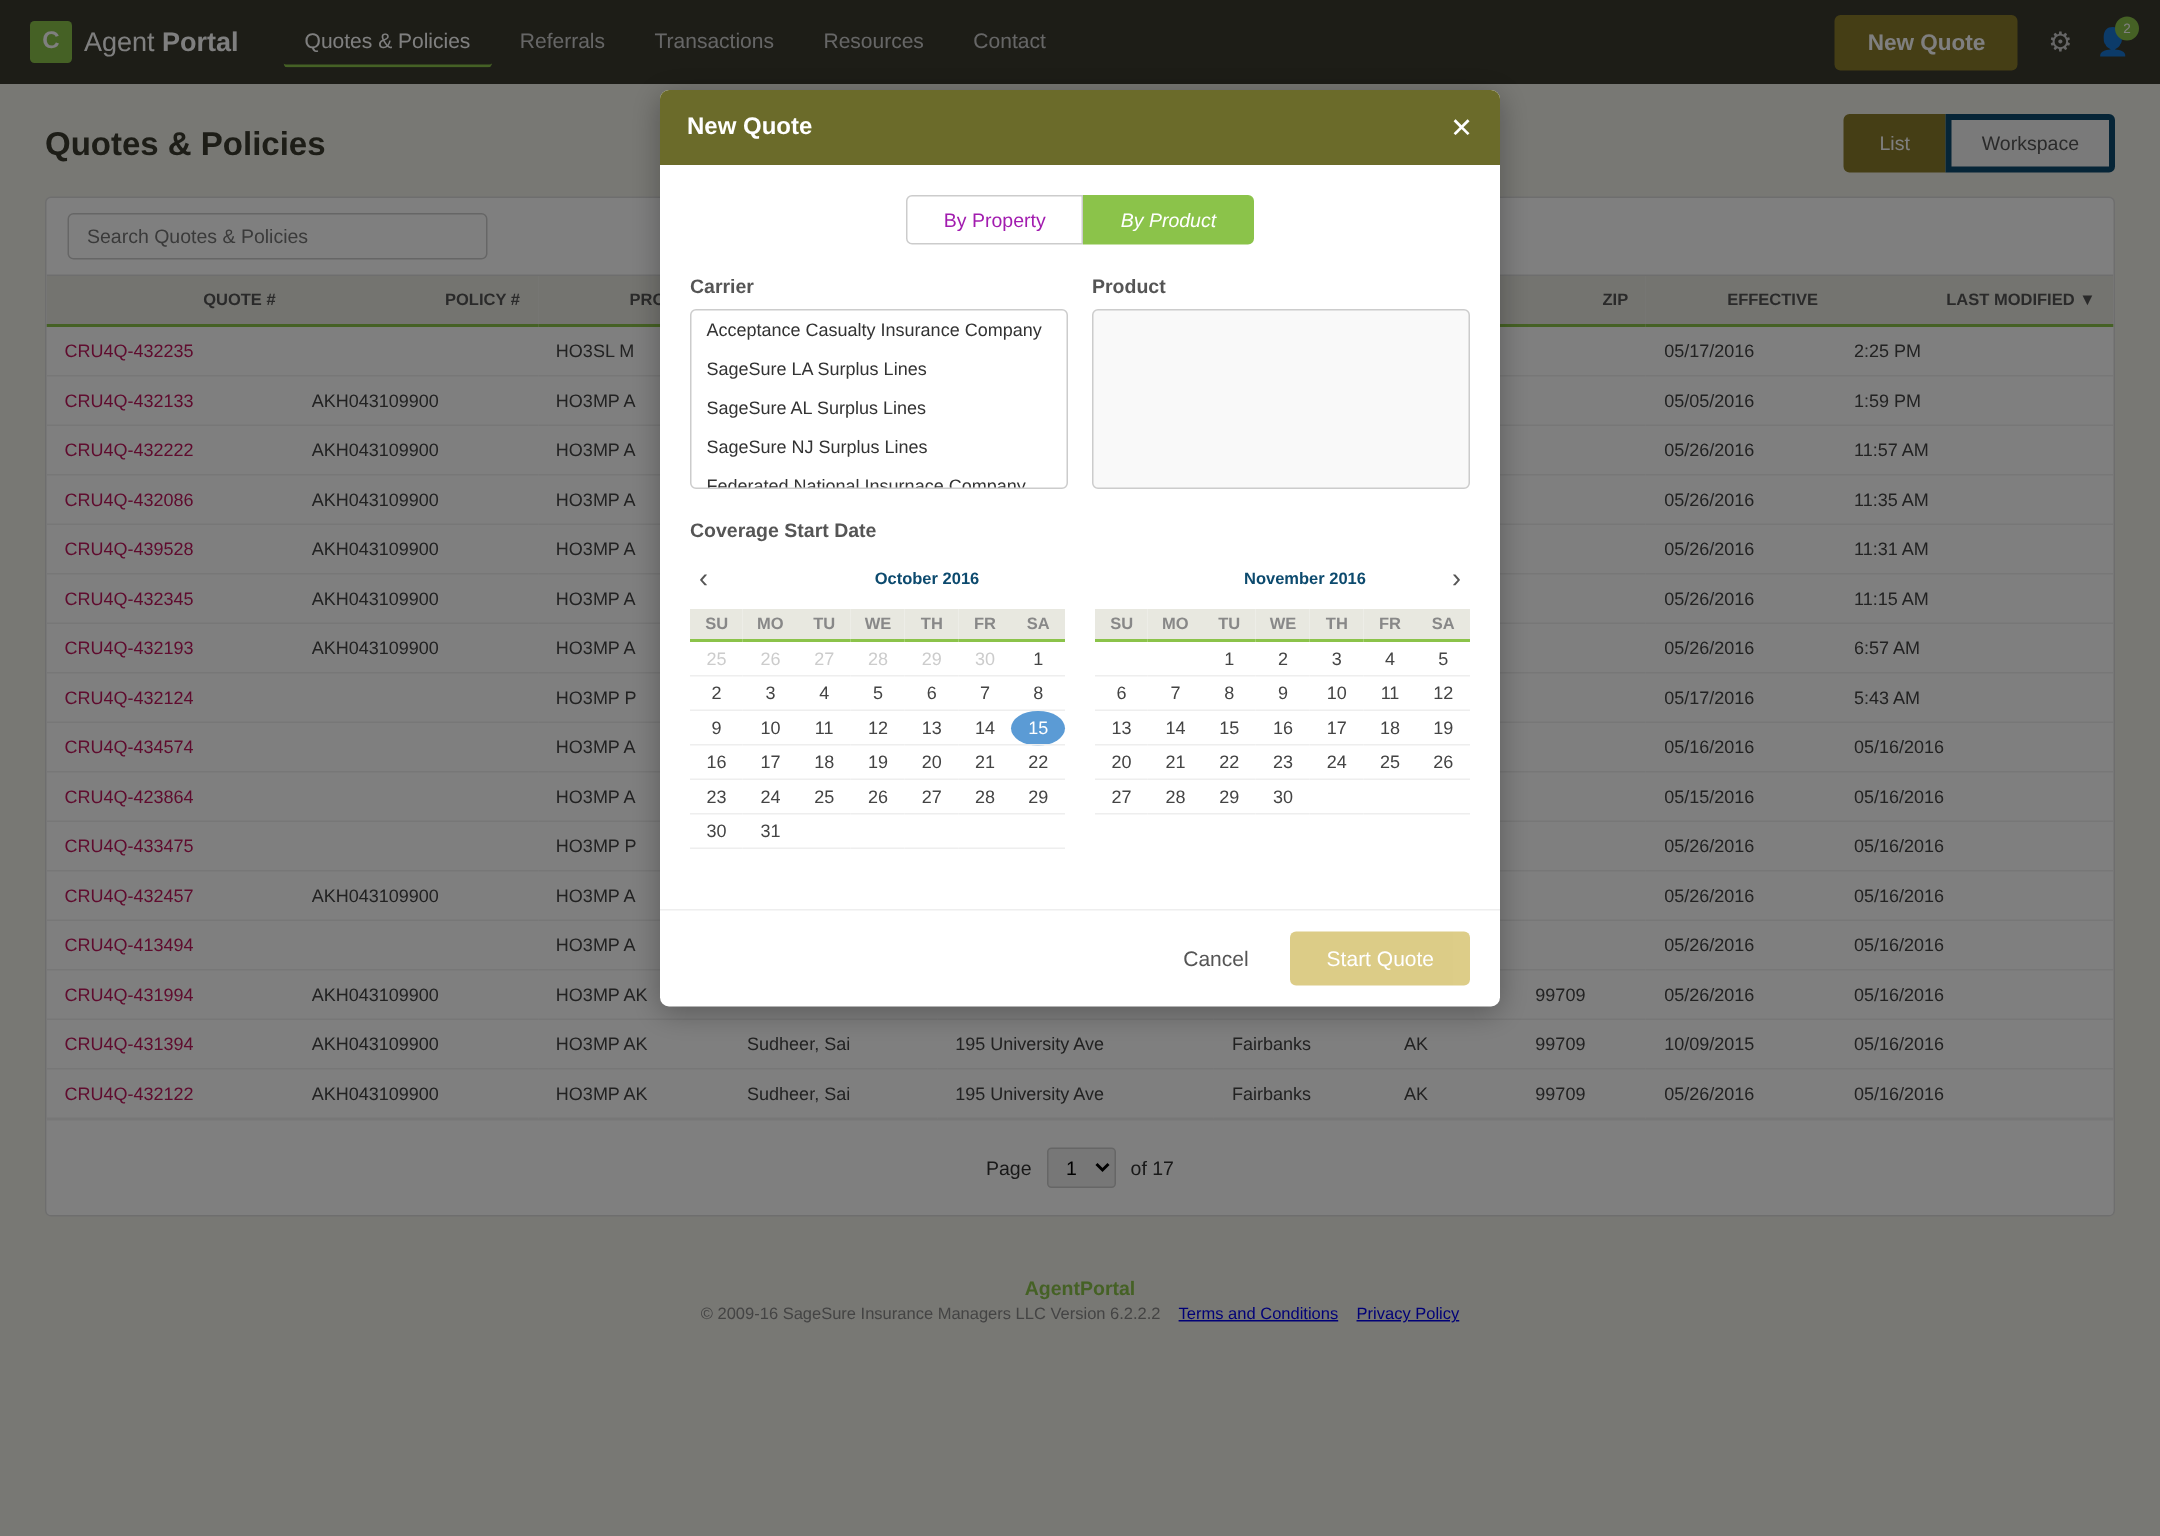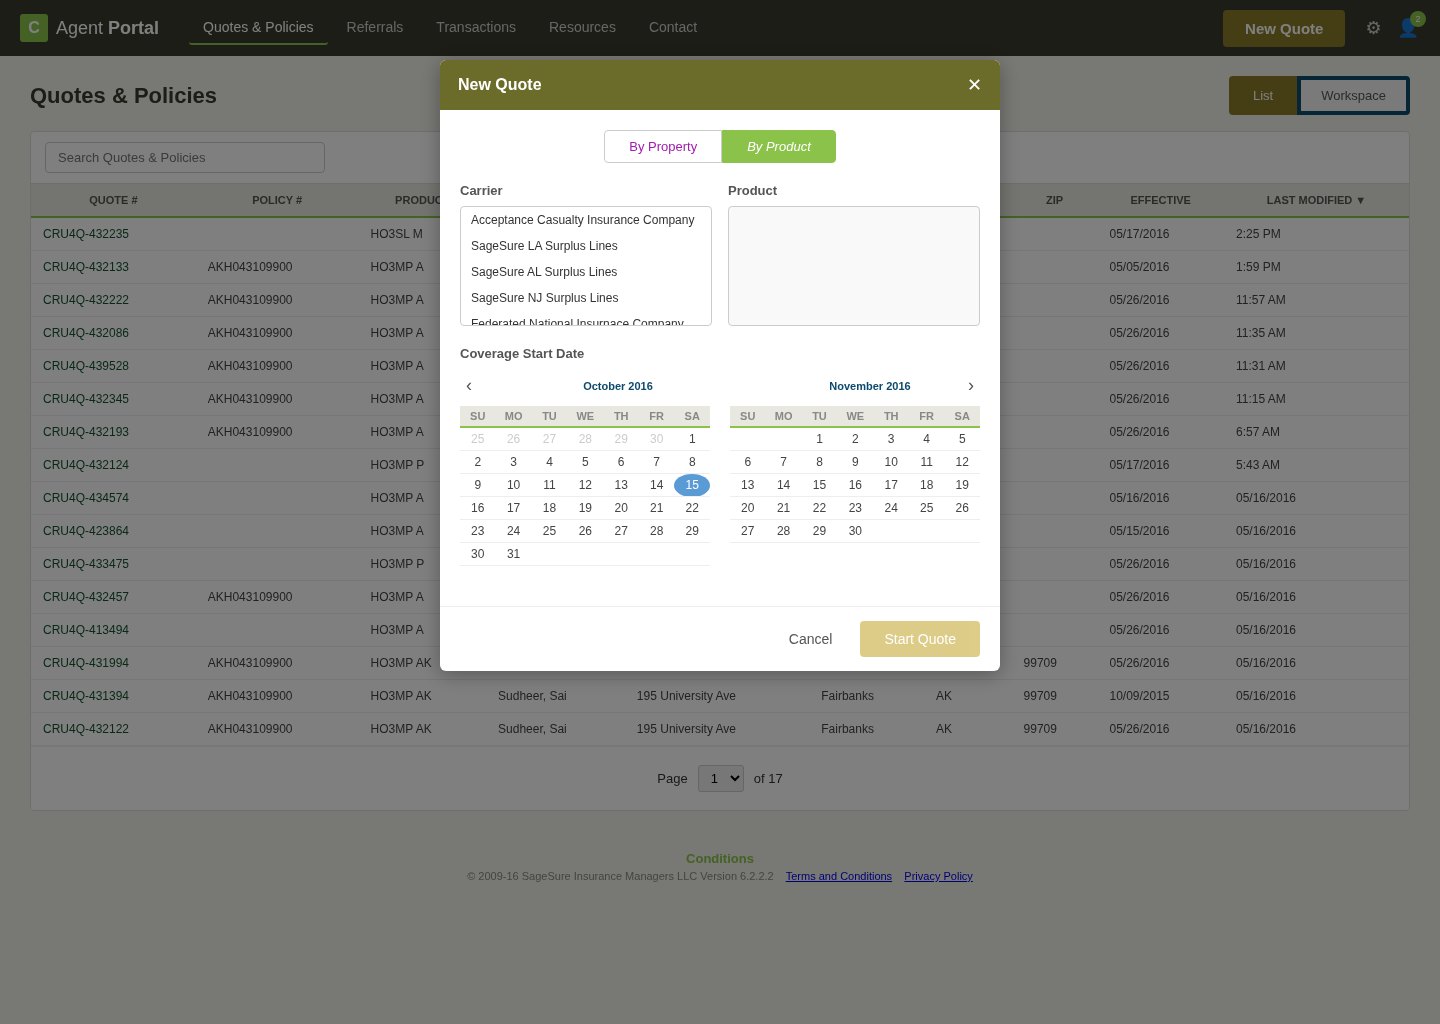--- a/index.html
+++ b/index.html
@@ -121,31 +121,31 @@
       border-radius: 4px;
       padding: 7px 12px;
       width: 280px;
       font-size: 13px;
       color: #aaa;
     }
     table { width: 100%; border-collapse: collapse; }
     thead tr { background: #e8e8e0; }
     thead th {
       padding: 10px 12px;
-      text-align: center;
+      text-align: right;
       font-size: 11px;
       font-weight: bold;
       color: #555;
       text-transform: uppercase;
       border-bottom: 2px solid #8bc34a;
     }
     thead th.sortable { cursor: pointer; }
     tbody tr { border-bottom: 1px solid #eee; }
     tbody td { padding: 9px 12px; font-size: 12px; color: #444; }
-    .quote-id { color: #14532d; cursor: pointer; }
+    .quote-id { color: #be185d; cursor: pointer; }
 
     
     .pagination {
       display: flex;
       justify-content: center;
       align-items: center;
       padding: 18px;
       gap: 10px;
       background: white;
       border-top: 1px solid #eee;
@@ -587,21 +587,21 @@
       <span>Page</span>
       <select class="page-select">
         <option>1</option>
       </select>
       <span>of 17</span>
     </div>
   </div>
 </div>
 
 <div class="footer">
-  <div class="footer-logo">Conditions</div>
+  <div class="footer-logo">AgentPortal</div>
   <div>
     <span>© 2009-16 SageSure Insurance Managers LLC   Version 6.2.2.2</span>
     &nbsp;&nbsp;
     <a href="#">Terms and Conditions</a>
     &nbsp;&nbsp;
     <a href="#">Privacy Policy</a>
   </div>
 </div>
 
 <div class="modal-overlay">

